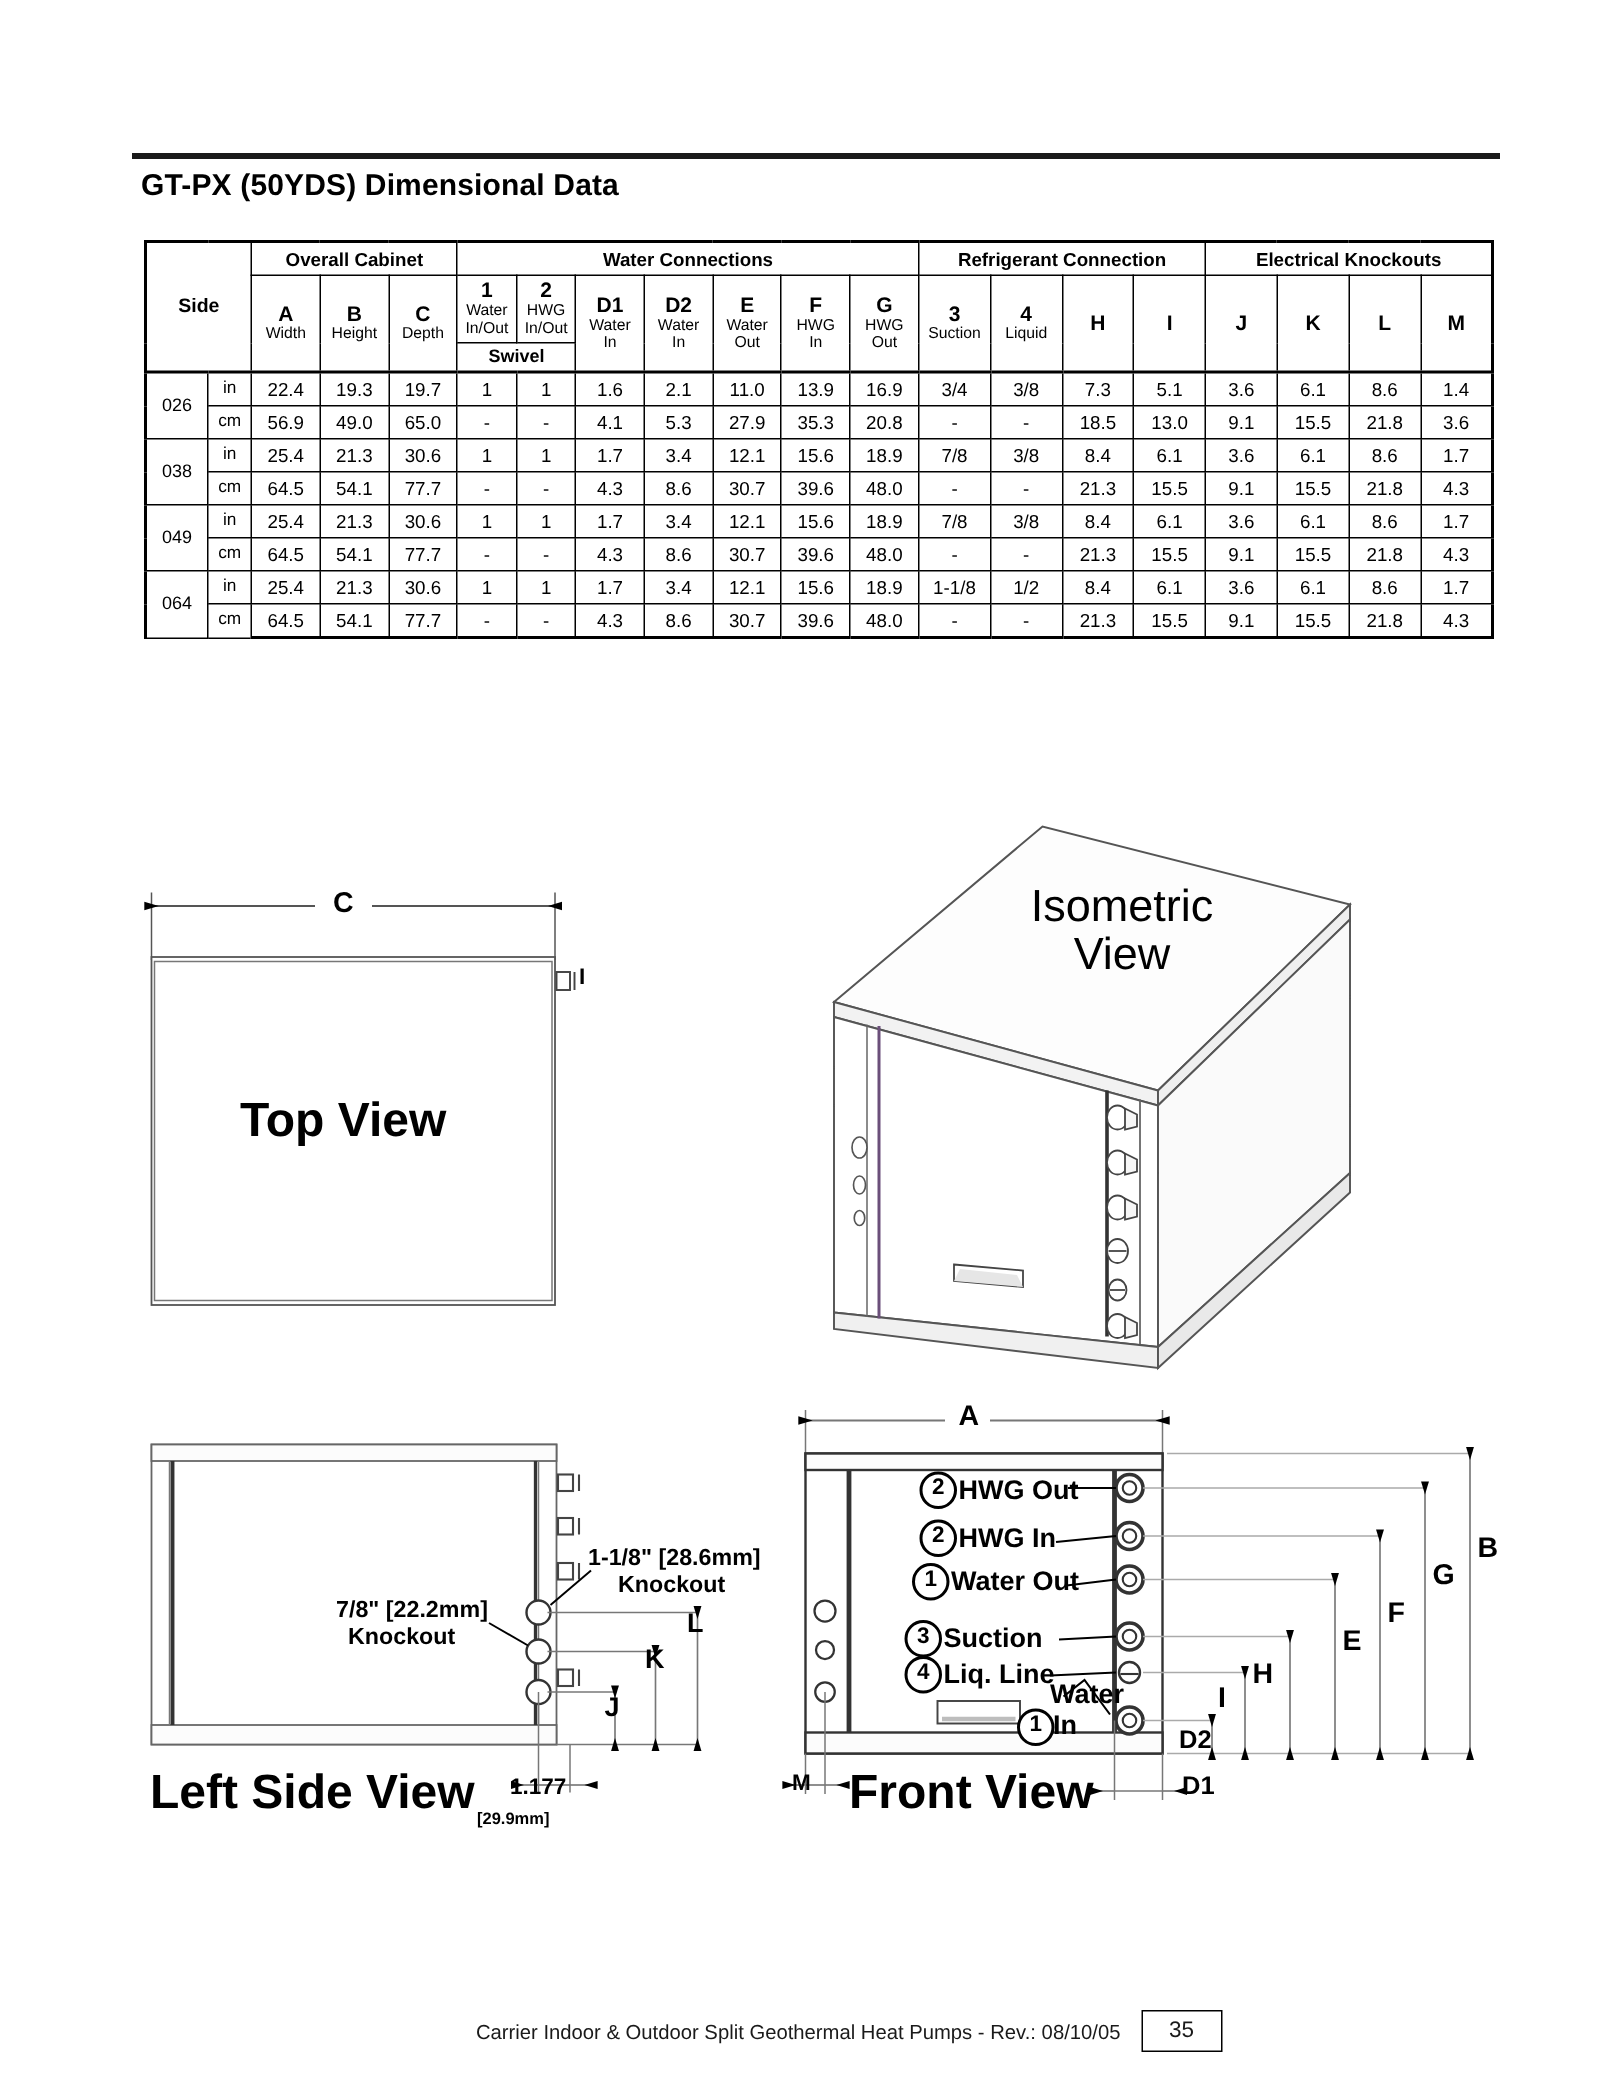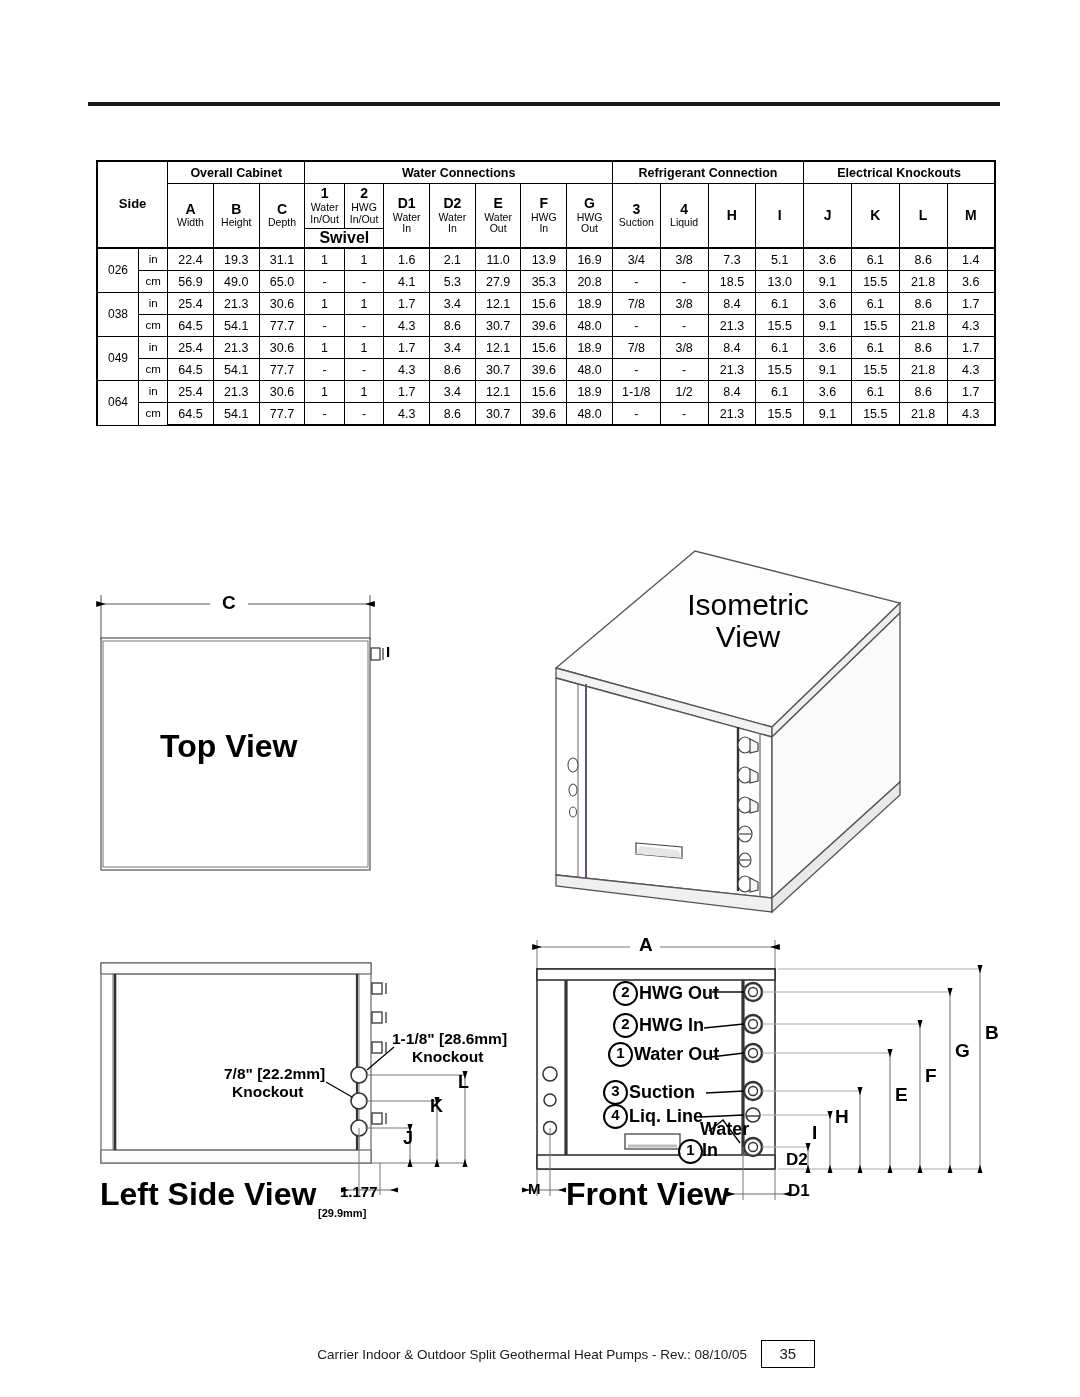--- a/index.html
+++ b/index.html
@@ -41,21 +41,21 @@
     border-collapse:collapse; width:900px;
     font-size:12px; table-layout:fixed;
   }
   table.dim th, table.dim td {
     border:1px solid #000; text-align:center; vertical-align:middle;
     padding:0; line-height:1.12;
   }
   .grp { font-weight:bold; font-size:12.5px; height:21px; }
   .colh { font-weight:bold; font-size:14px; }
   .colh .sub { font-weight:normal; font-size:10.5px; display:block; }
-  .swivel { font-size:16px; height:18px; }
+  .swivel { font-size:12px; height:18px; }
   .modelh { font-weight:bold; font-size:13px; }
   td.model { font-size:12px; }
   td.unit { font-size:11.5px; }
   td.val { font-size:12.5px; }
   .bt2 { border-top:2px solid #000 !important; }
   .bb2 { border-bottom:2px solid #000 !important; }
   .bl2 { border-left:2px solid #000 !important; }
   .br2 { border-right:2px solid #000 !important; }
   tr.datarow td { height:21px; }
 
@@ -80,20 +80,21 @@
     border:1.5px solid #000; width:52px; height:26px; line-height:26px;
     text-align:center; font-size:15px;
   }
 </style>
 </head>
 <body>
 
 <div class="page">
 
   <div class="hdr-rule"></div>
+  <div class="sect-title">GT-PX (50YDS) Dimensional Data</div>
 
   <div class="tbl-wrap">
     <table class="dim">
       <colgroup>
         <col style="width:40px">
           <col style="width:28px">
         <col style="width:44px">
           <col style="width:44px">
           <col style="width:44px">
         <col style="width:38px">
@@ -143,21 +144,21 @@
           <tr>
             <th colspan="2" class="swivel">Swivel</th>
           </tr>
         </thead>
       <tbody id="tbody-main">
           <tr class="datarow">
             <td rowspan="2" class="model bl2 bt2">026</td>
             <td class="unit bt2">in</td>
             <td class="val bt2">22.4</td>
             <td class="val bt2">19.3</td>
-            <td class="val bt2">31.1</td>
+            <td class="val bt2">19.7</td>
             <td class="val bt2">1</td>
             <td class="val bt2">1</td>
             <td class="val bt2">1.6</td>
             <td class="val bt2">2.1</td>
             <td class="val bt2">11.0</td>
             <td class="val bt2">13.9</td>
             <td class="val bt2">16.9</td>
             <td class="val bt2">3/4</td>
             <td class="val bt2">3/8</td>
             <td class="val bt2">7.3</td>

